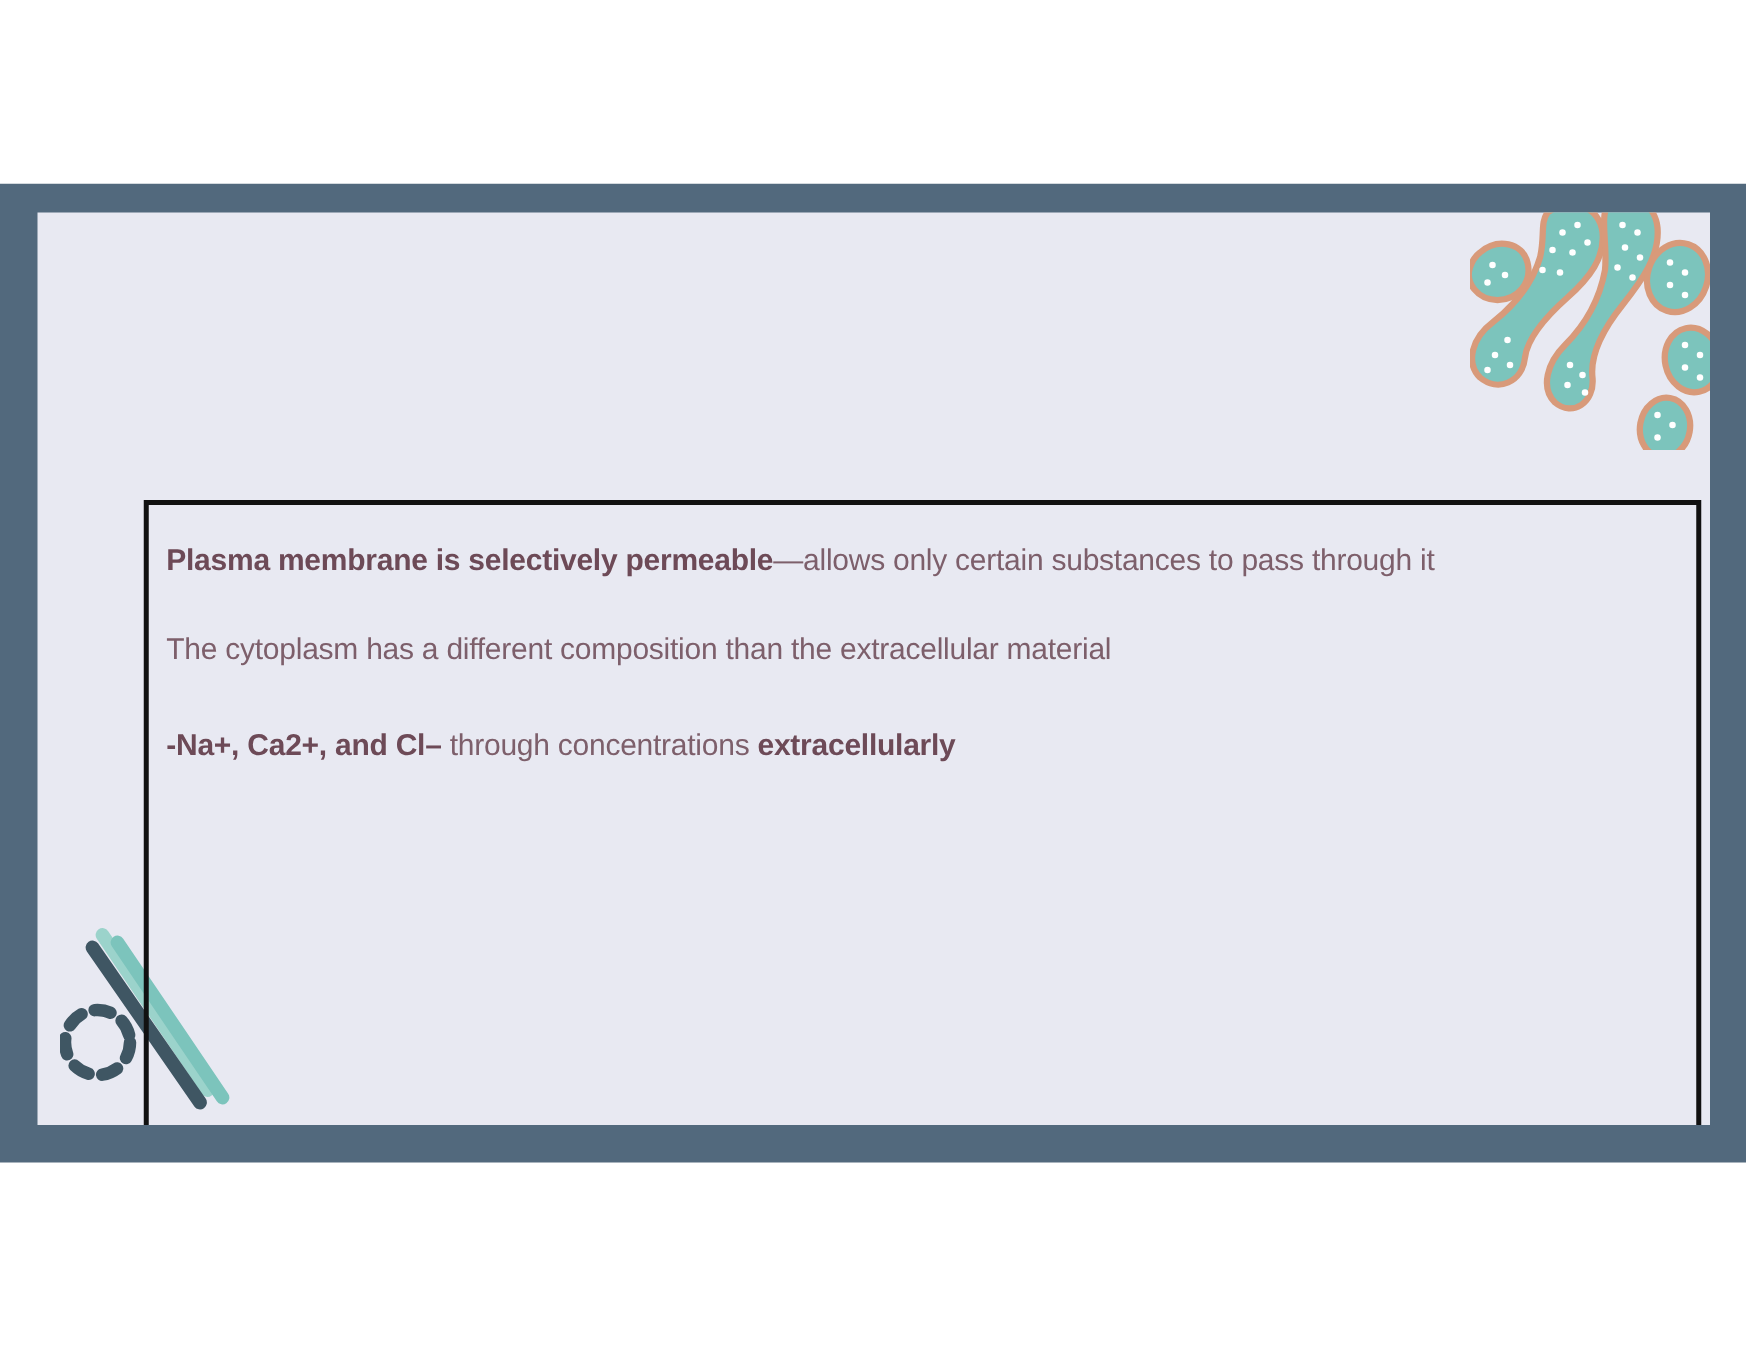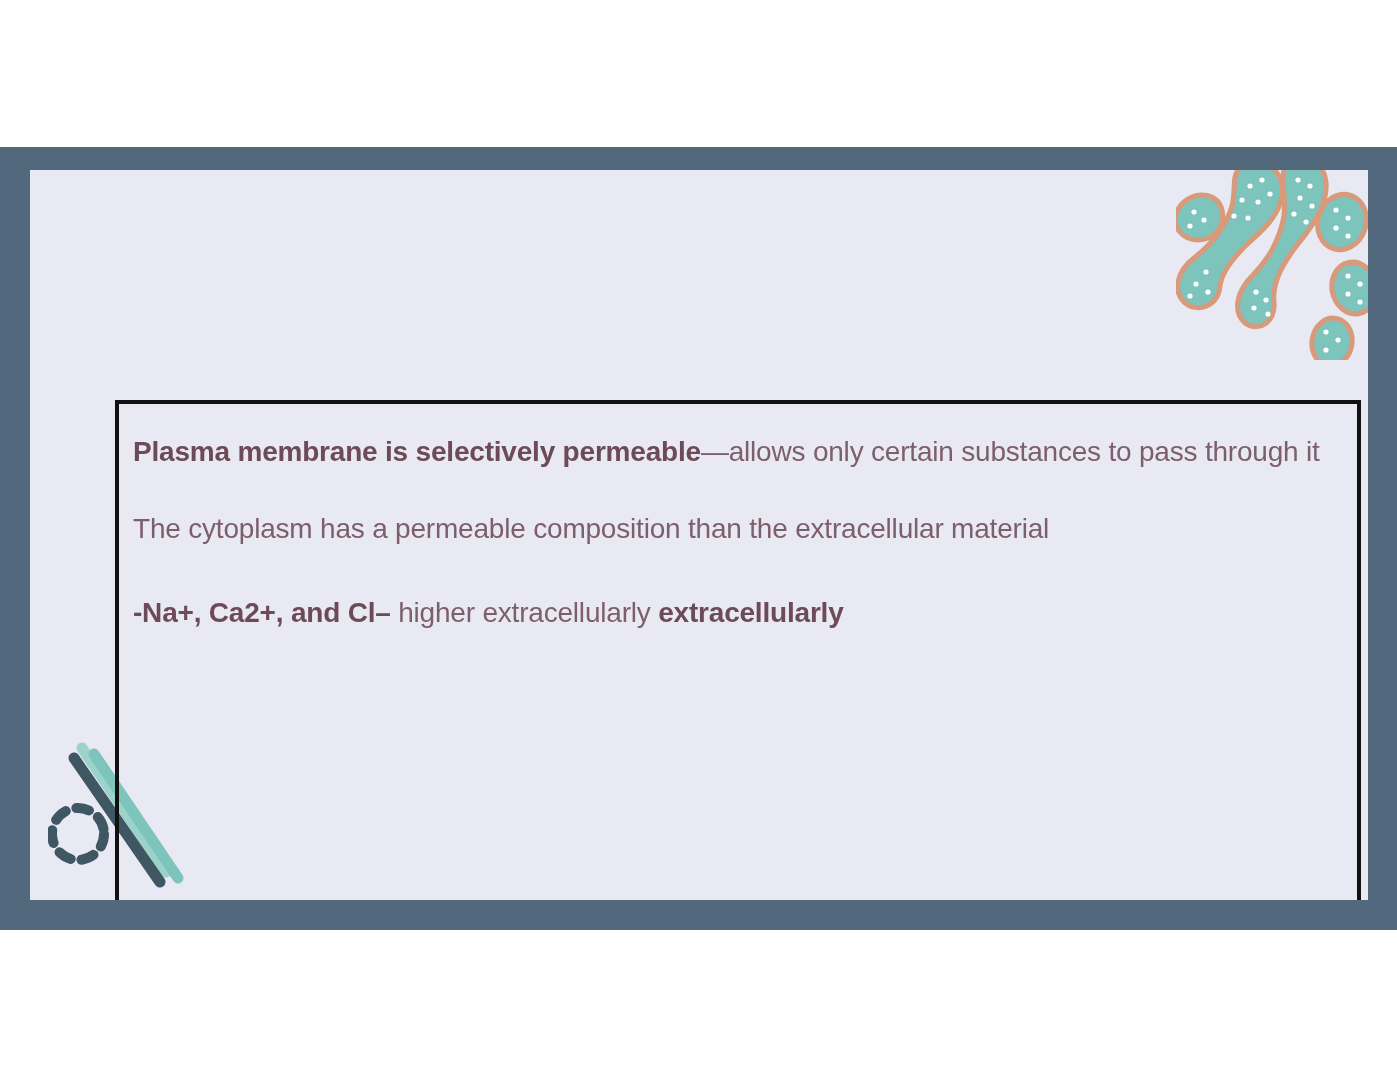--- a/index.html
+++ b/index.html
@@ -60,21 +60,21 @@
     width: 1246px;
     height: 553px;
     border: 4px solid #111111;
     box-sizing: border-box;
     background: transparent;
     padding: 26px 14px 0 14px;
   }
   .para {
     margin: 0;
     color: #7d5f6b;
-    font-size: 28px;
+    font-size: 24px;
     line-height: 1.55;
     letter-spacing: -0.2px;
     font-weight: 400;
   }
   .para b, .para .bold {
     font-weight: 700;
     color: #6d4a57;
   }
   .gap {
     height: 34px;
@@ -151,25 +151,25 @@
         </g>
       </svg>
     </div>
 
     <div id="content-box">
 
       <p class="para"><span class="bold">Plasma membrane is selectively permeable</span><span>—allows only certain substances to pass through it</span></p>
 
       <div class="gap"></div>
 
-      <p class="para"><span>The cytoplasm has a permeable composition than the extracellular material</span></p>
+      <p class="para"><span>The cytoplasm has a different composition than the extracellular material</span></p>
 
       <div class="gap-sm"></div>
 
 
       <div class="gap"></div>
 
-      <p class="para"><span class="bold">-Na+, Ca2+, and Cl–</span><span> higher extracellularly </span><span class="bold">extracellularly</span></p>
+      <p class="para"><span class="bold">-Na+, Ca2+, and Cl–</span><span> through concentrations </span><span class="bold">extracellularly</span></p>
 
     </div>
 
   </div>
 </div>
 
 </body></html>

